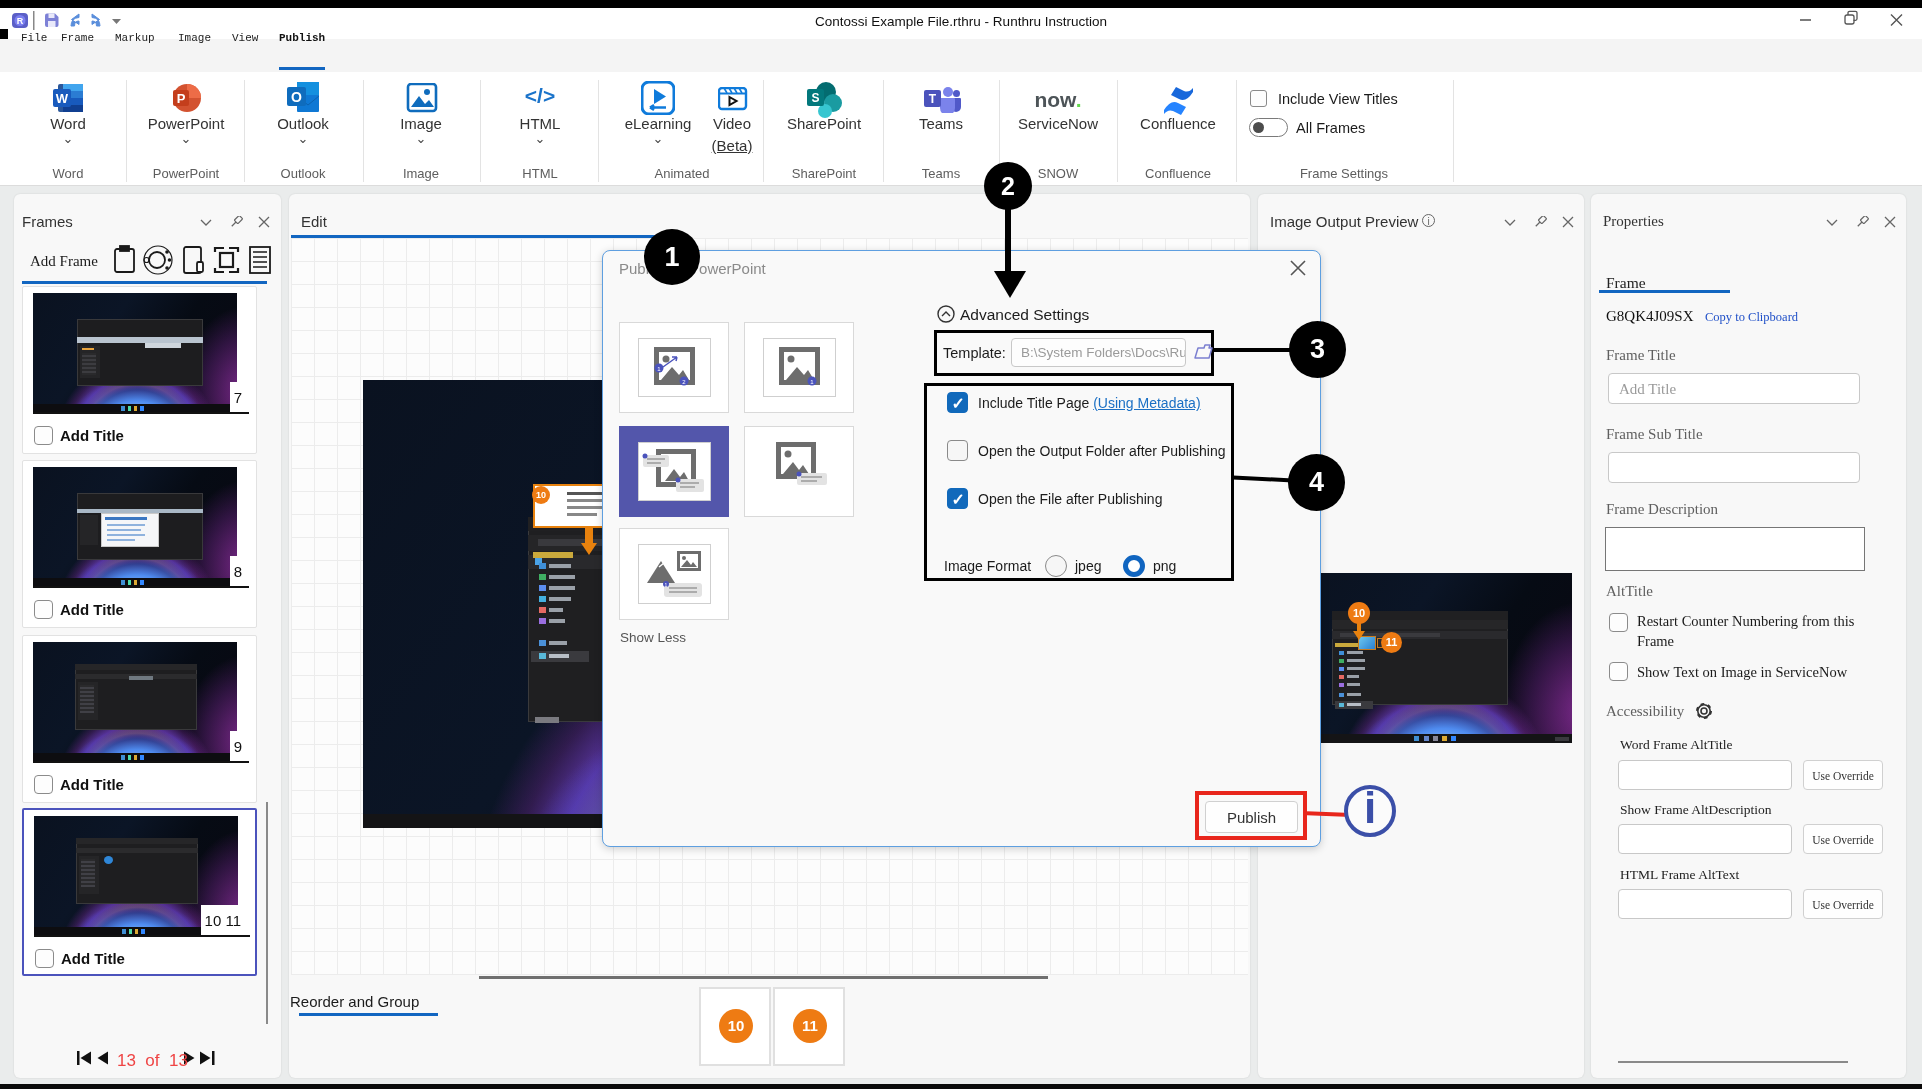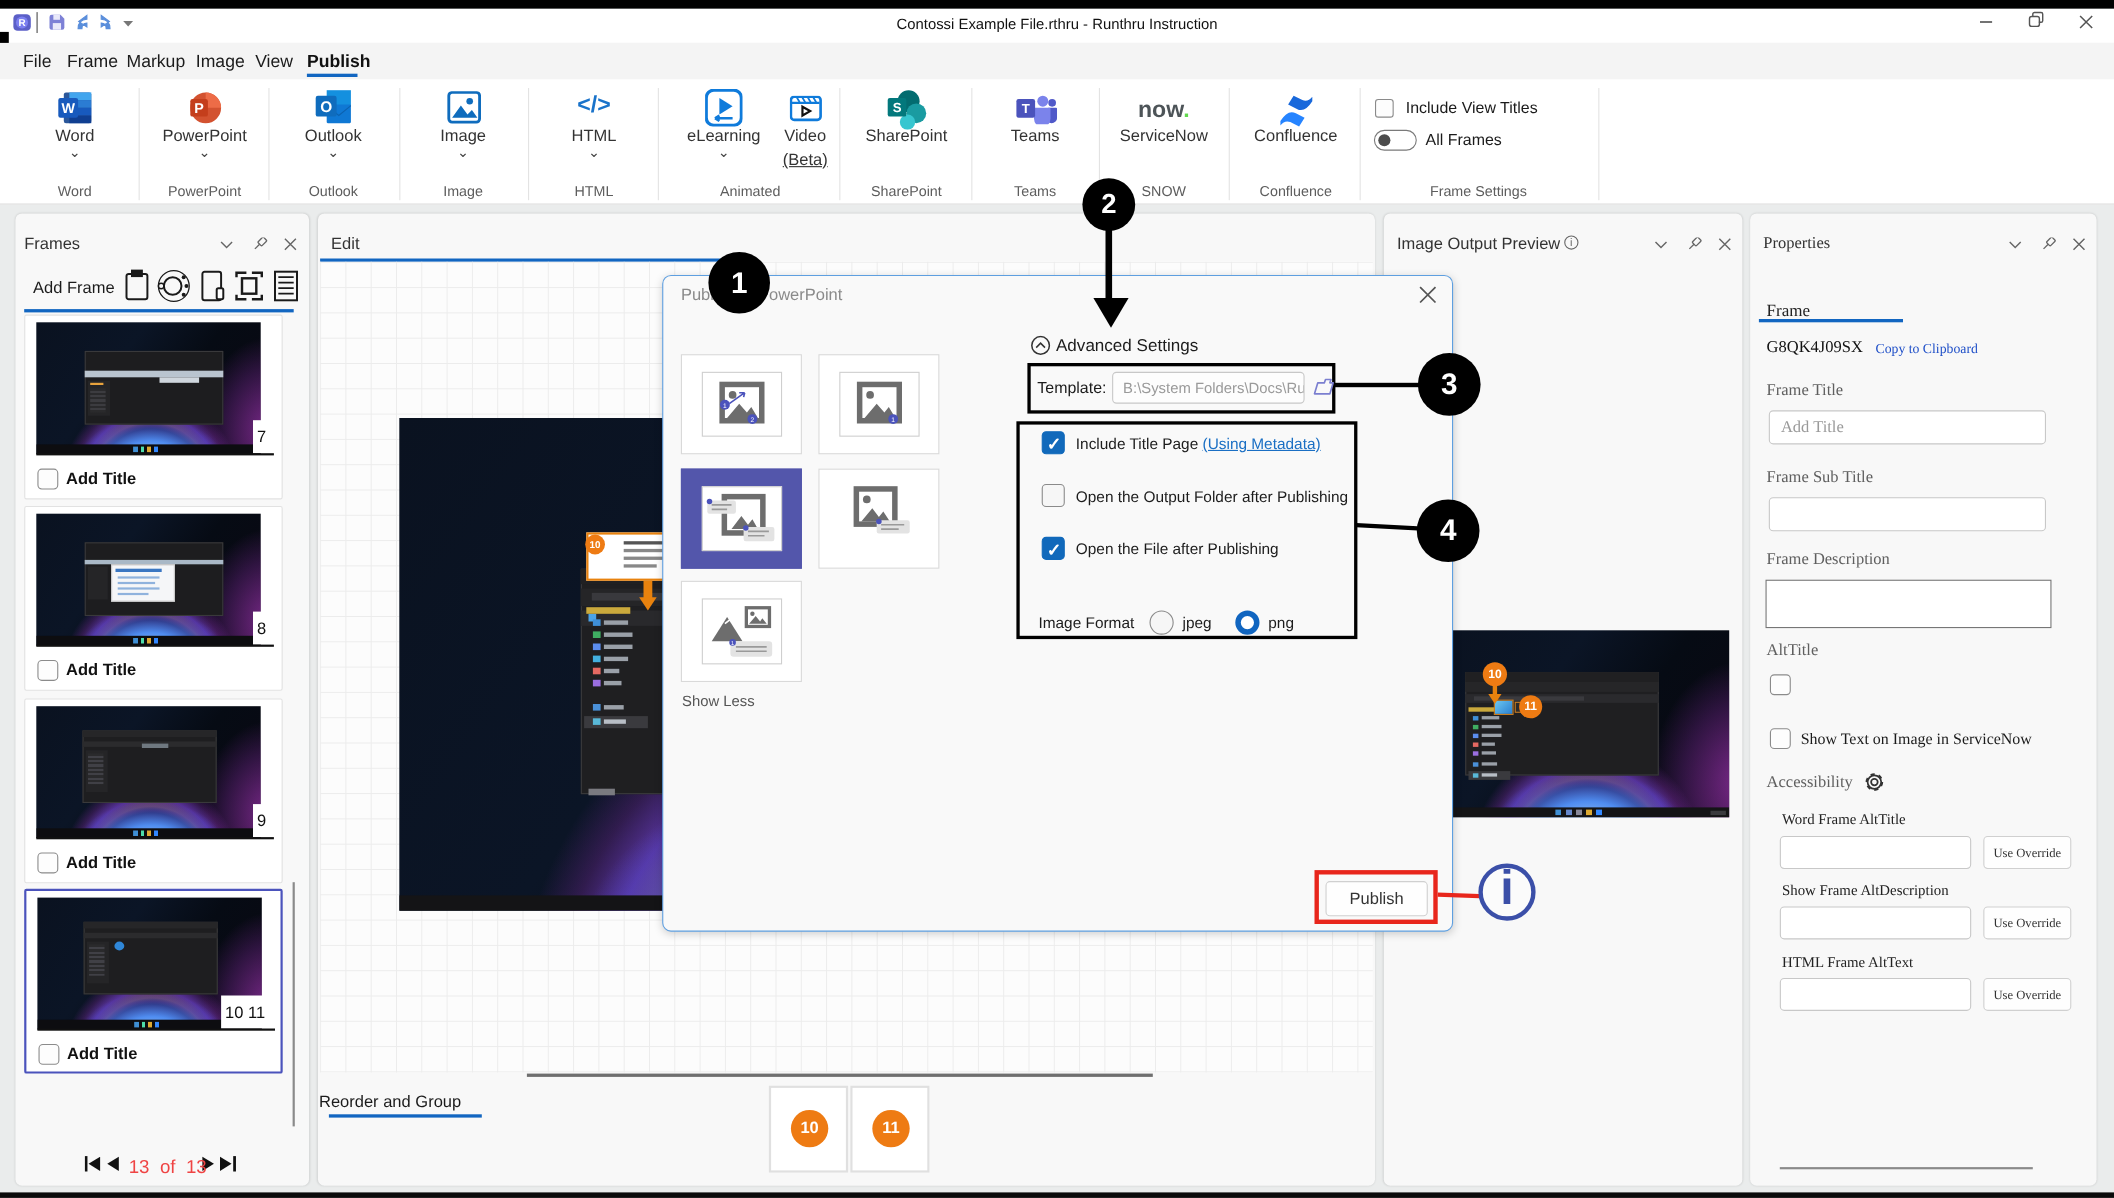--- a/index.html
+++ b/index.html
@@ -7,21 +7,21 @@
   body { font-family:"Liberation Sans", sans-serif; background:#eaecec; position:relative; }
   .abs { position:absolute; }
 
   
   #topblack { left:0; top:0; width:1922px; height:8px; background:#000; }
   #titlebar { left:0; top:8px; width:1922px; height:31px; background:#fff; }
   #menubar { left:0; top:39px; width:1922px; height:33px; background:#f4f4f4; }
   #ribbon { left:0; top:72px; width:1922px; height:114px; background:#fff; border-bottom:1px solid #dcdcdc; }
   #botblack { left:0; top:1084px; width:1922px; height:5px; background:#0a0a0a; }
 
-  .mi { font-size:16px; color:#1b1b1b; top:48px; }
+  .mi { font-size:11px; color:#1b1b1b; top:32px;font-family:Liberation Mono, monospace; }
   .ttl { font-size:13.5px; color:#111; }
 
   .rsep { top:80px; height:102px; width:1px; background:#e3e3e3; }
   .rlabel { font-size:15px; color:#333; top:115px; text-align:center; }
   .rchev { font-size:13px; color:#444; top:131px; text-align:center; }
   .rcap { font-size:13px; color:#5d5d5d; top:166px; text-align:center; }
 
   
   .panel { background:#f8f8f8; border-radius:6px; box-shadow:0 0 2px rgba(0,0,0,.12); }
   .phead { font-size:15px; color:#333; }
@@ -219,21 +219,21 @@
 <div class="abs panel" id="framespanel" style="left:14px; top:194px; width:267px; height:884px;">
   <div class="abs phead" style="left:8px; top:19px;">Frames</div>
   <svg class="abs" style="left:185px; top:22px;" width="75" height="14">
     <path d="M 2 4 L 7 9 L 12 4" fill="none" stroke="#666" stroke-width="1.3"></path>
     <g transform="rotate(45 37 6)">
         <rect x="34.5" y="-1" width="5" height="7" rx="1" fill="none" stroke="#666" stroke-width="1.2"></rect>
         <line x1="37" y1="6" x2="37" y2="12" stroke="#666" stroke-width="1.2"></line>
       </g>
     <path d="M 60 1 L 70 11 M 70 1 L 60 11" stroke="#666" stroke-width="1.3" fill="none"></path>
   </svg>
-  <div class="abs" style="left:16px; top:59px; font-size:15px; color:#1b1b1b;">Add Frame</div>
+  <div class="abs" style="left:16px; top:59px; font-size:15px; color:#1b1b1b;font-family:Liberation Serif, serif;">Add Frame</div>
   <svg class="abs" style="left:98px; top:50px;" width="160" height="32">
     <g fill="none" stroke="#1a1a1a" stroke-width="1.8">
       <rect x="3" y="5" width="19" height="23" rx="2"></rect>
       <rect x="8" y="2" width="9" height="5" fill="#1a1a1a"></rect>
       <circle cx="46" cy="16" r="14" stroke-width="1.2"></circle>
       <circle cx="45" cy="16" r="8" stroke-width="1.8"></circle>
       <circle cx="34.5" cy="16" r="2.5" stroke-width="1.2"></circle>
       <circle cx="55" cy="8" r="1.8" fill="#1a1a1a" stroke="none"></circle>
       <circle cx="57.5" cy="16" r="1.8" fill="#1a1a1a" stroke="none"></circle>
       <circle cx="55" cy="24" r="1.8" fill="#1a1a1a" stroke="none"></circle>
@@ -469,20 +469,21 @@
   <div class="abs plabel" style="left:15px; top:153px;">Frame Title</div>
   <div class="pin" style="left:17px; top:179px; width:252px; height:31px;">
       <span style="position:absolute; left:10px; top:7px; font-size:15px; color:#9a9a9a;">Add Title</span>
     </div>
   <div class="abs plabel" style="left:15px; top:232px;">Frame Sub Title</div>
   <div class="pin" style="left:17px; top:258px; width:252px; height:31px;"></div>
   <div class="abs plabel" style="left:15px; top:307px;">Frame Description</div>
   <div class="abs" style="left:14px; top:333px; width:260px; height:44px; background:#fff; border:1px solid #767676;"></div>
   <div class="abs plabel" style="left:15px; top:389px;">AltTitle</div>
   <div class="cb" style="left:18px; top:419px;"></div>
+  <div class="abs" style="left:46px; top:417px; font-size:14.5px; color:#1b1b1b; width:242px; line-height:20px;">Restart Counter Numbering from this Frame</div>
   <div class="cb" style="left:18px; top:468px;"></div>
   <div class="abs" style="left:46px; top:470px; font-size:14.5px; color:#1b1b1b;">Show Text on Image in ServiceNow</div>
   <div class="abs plabel" style="left:15px; top:509px;">Accessibility</div>
   <svg class="abs" style="left:102px; top:506px;" width="22" height="22" viewBox="0 0 22 22">
     <circle cx="11" cy="11" r="7" fill="none" stroke="#333" stroke-width="2" stroke-dasharray="3.7 3.63"></circle>
     <circle cx="11" cy="11" r="6.2" fill="none" stroke="#333" stroke-width="1.6"></circle>
     <circle cx="11" cy="11" r="3" fill="none" stroke="#333" stroke-width="1.6"></circle>
   </svg>
   <div class="abs pslabel" style="left:29px; top:543px;">Word Frame AltTitle</div>
   <div class="pin" style="left:27px; top:566px; width:174px; height:30px;"></div>

